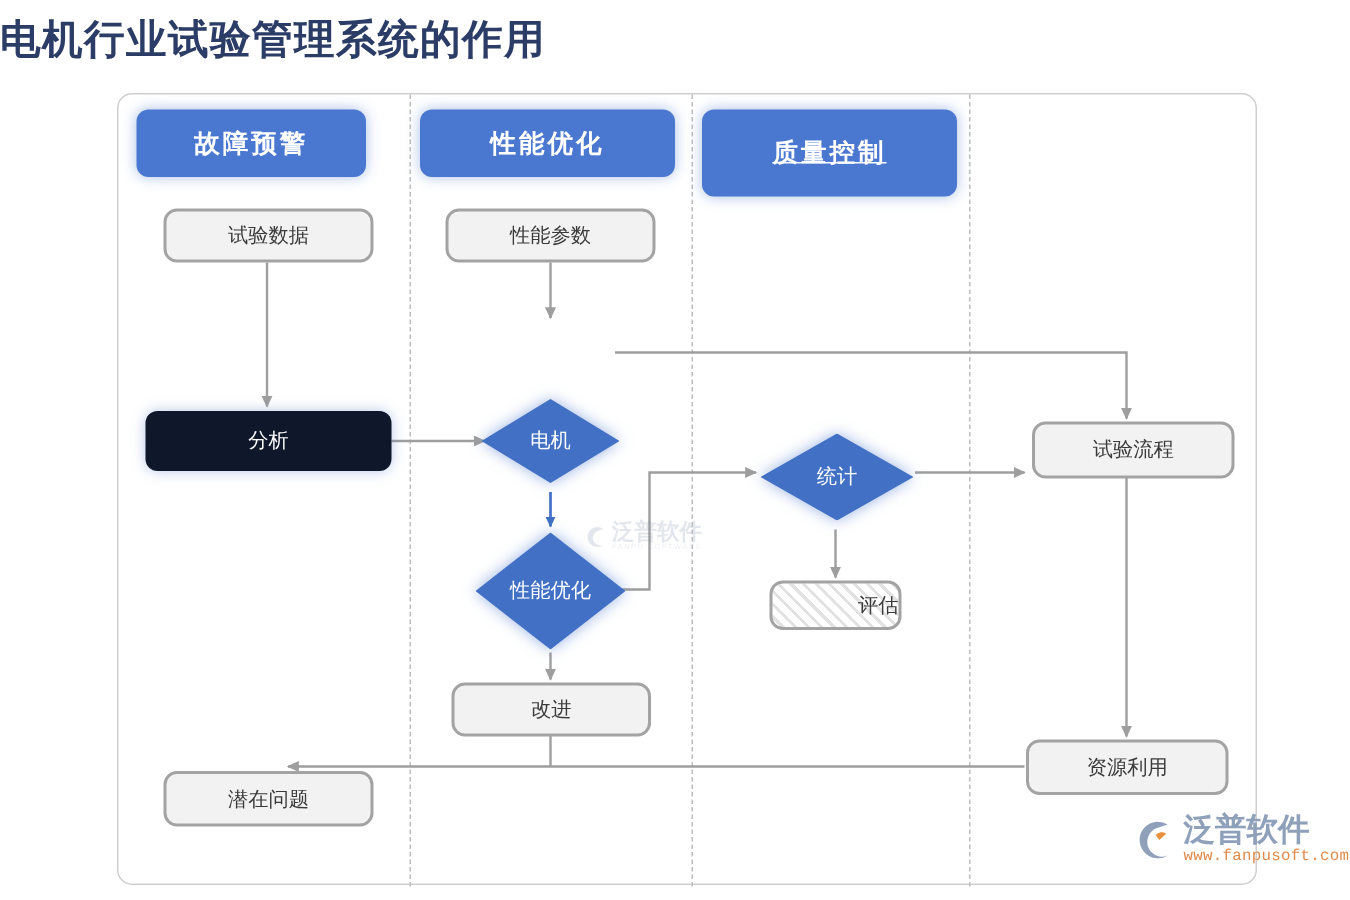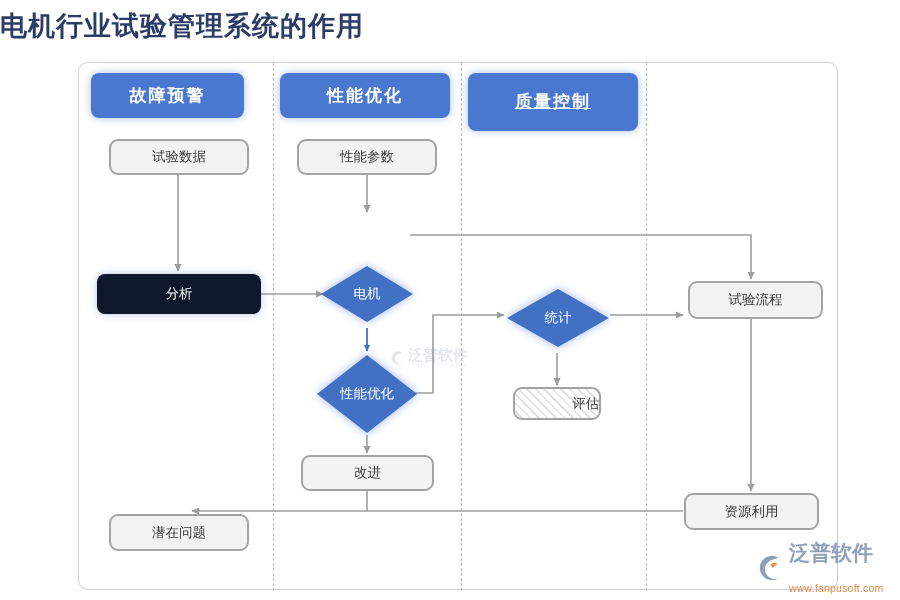--- a/index.html
+++ b/index.html
@@ -128,22 +128,22 @@
     left: 755px; top: 543px;
     display: flex; align-items: center; gap: 4px;
   }
   .logo .mark { width: 30px; height: 30px; position: relative; flex: 0 0 auto; }
   .logo .txtwrap { display: flex; flex-direction: column; line-height: 1; }
   .logo .brand {
     font-family: "Liberation Serif", "DejaVu Serif", serif;
     font-weight: bold; font-size: 21px; color: #8fa0bb; letter-spacing: 0px;
   }
   .logo .url {
-    font-family: Liberation Sans, sans-serif;
-    font-size: 10.5px; color: #e08a4a; letter-spacing: 0.2px; margin-top: 19px;
+    font-family: Liberation Mono, monospace;
+    font-size: 10.5px; color: #e08a4a; letter-spacing: 0.2px; margin-top: 2px;
   }
 </style>
 </head>
 <body>
 
 <div id="page">
 
   <div class="title">电机行业试验管理系统的作用</div>
 
   <div class="canvas">

